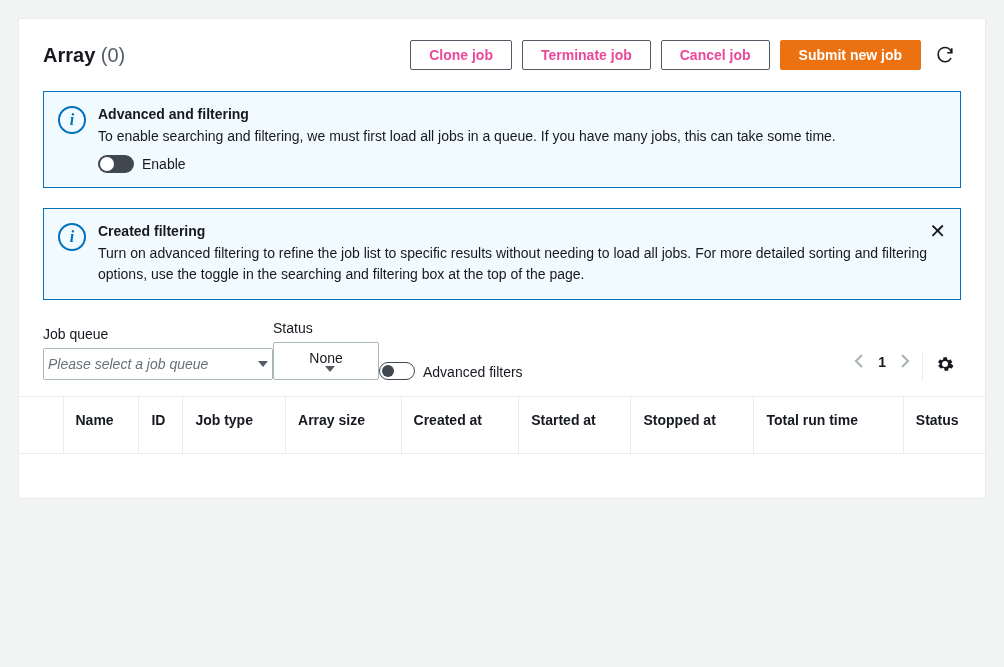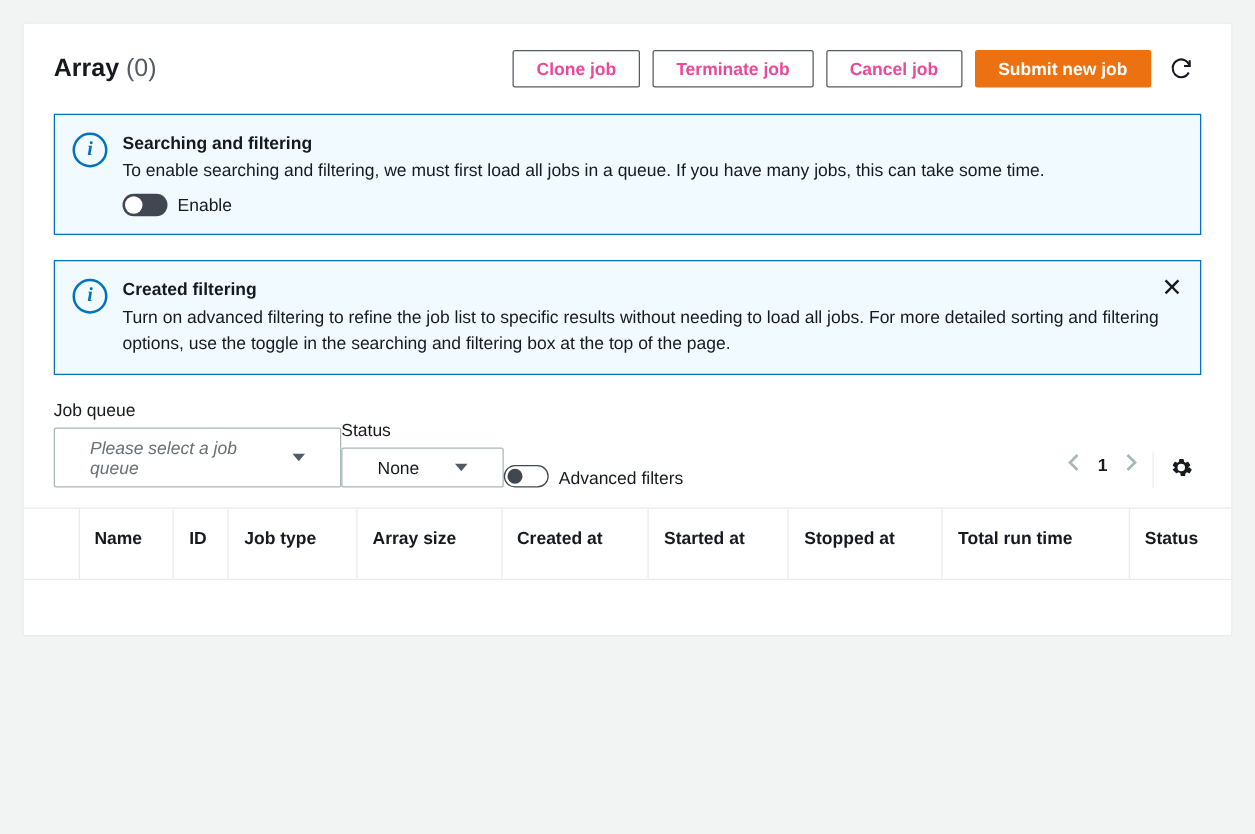--- a/index.html
+++ b/index.html
@@ -115,30 +115,30 @@
   .filter-row {
     display: flex;
     align-items: flex-end;
     margin-bottom: 16px;
   }
   .field { display: flex; flex-direction: column; }
   .field label { margin-bottom: 6px; }
   .select {
     border: 1px solid #aab7b8;
     background: #fff;
-    padding: 7px 28px;
+    padding: 7px 4px;
     font-size: 14px;
     display: flex;
     align-items: center;
     justify-content: space-between;
     border-radius: 2px;
     cursor: pointer;
   }
   .select.queue { width: 230px; font-style: italic; color: #687078; }
-  .select.status { width: 130px; color: #16191f; }
+  .select.status { width: 106px; color: #16191f; flex-direction: column; }
   .caret {
     width: 0; height: 0;
     border-left: 5px solid transparent;
     border-right: 5px solid transparent;
     border-top: 6px solid #545b64;
     margin-left: 8px;
   }
   .adv-filter-ctl {
     display: flex;
     align-items: flex-end;
@@ -215,21 +215,21 @@
         <path d="M21 3 L21 9 L15 9"></path>
         <path d="M3 12 a9 9 0 0 1 17 -5 L21 9"></path>
         <path d="M3 12 a9 9 0 0 0 9 9 a9 9 0 0 0 8 -5"></path>
       </svg>
     </button>
   </div>
 
   <div class="info-box">
     <div class="info-icon-wrap">i</div>
     <div class="info-content">
-      <div class="info-title">Searching and filtering</div>
+      <div class="info-title">Advanced and filtering</div>
       <div class="info-body">To enable searching and filtering, we must first load all jobs in a queue. If you have many jobs, this can take some time.</div>
       <div class="toggle-row">
         <div class="toggle"></div>
         <span>Enable</span>
       </div>
     </div>
   </div>
 
   <div class="info-box">
     <div class="info-icon-wrap">i</div>

